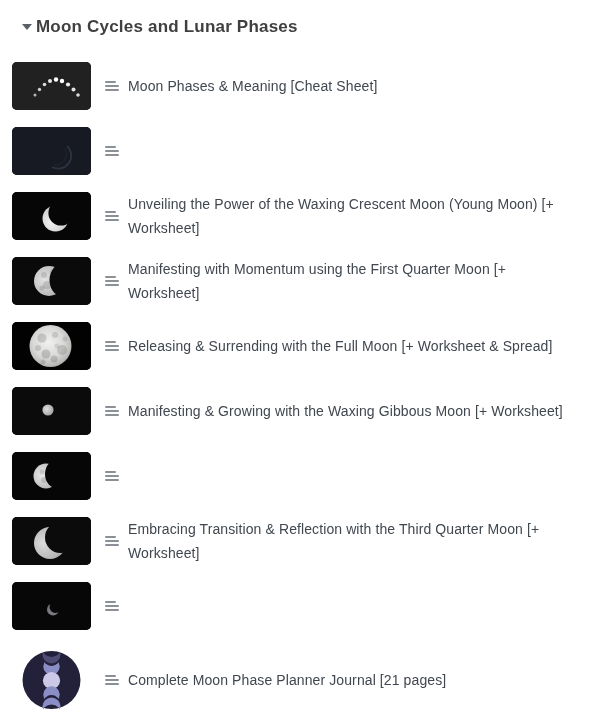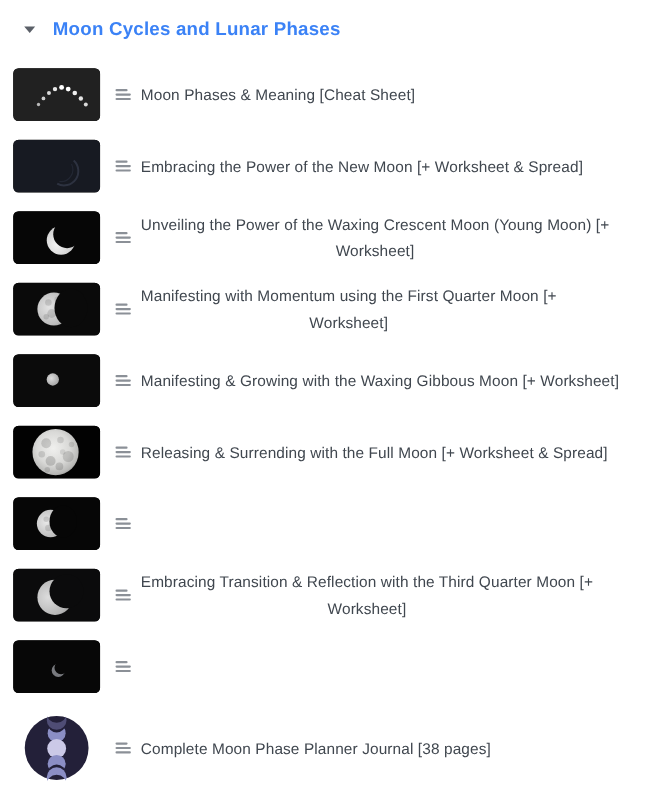--- a/index.html
+++ b/index.html
@@ -4,22 +4,22 @@
 <style>
   html,body{margin:0;padding:0;}
   body{
     width:600px;height:717px;overflow:hidden;background:#ffffff;
     font-family:"Liberation Sans", sans-serif;position:relative;
   }
   .page{padding:14px 0 0 12px;}
   .section-header{display:flex;align-items:center;height:26px;margin-bottom:22px;}
   .toggle{width:18px;height:18px;margin-left:6px;display:flex;align-items:center;justify-content:center;cursor:pointer;}
   .toggle .tri{width:0;height:0;border-left:5px solid transparent;border-right:5px solid transparent;border-top:6px solid #5b6068;}
-  .section-title{margin-left:12px;font-size:17px;font-weight:bold;color:#3b82f6;letter-spacing:.2px;}
-  .row{display:flex;align-items:center;margin-bottom:17px;text-align:center;}
+  .section-title{margin-left:0;font-size:17px;font-weight:bold;color:#404040;letter-spacing:.2px;}
+  .row{display:flex;align-items:center;margin-bottom:17px;}
   .thumb{width:79px;height:48px;border-radius:5px;overflow:hidden;flex-shrink:0;background:#000;}
   .thumb svg{display:block;}
   .thumb.logo{background:transparent;height:66px;border-radius:0;overflow:visible;}
   .handle{width:14px;margin-left:14px;margin-right:9px;display:flex;flex-direction:column;gap:2.6px;flex-shrink:0;cursor:grab;}
   .handle i{display:block;height:1.7px;background:#8b9097;border-radius:1px;}
   .handle i:nth-child(1){width:10.5px;}
   .handle i:nth-child(2){width:13.5px;}
   .handle i:nth-child(3){width:13.5px;}
   .title{
     font-size:14px;line-height:24px;color:#40474f;letter-spacing:.1px;
@@ -67,21 +67,20 @@
         <rect width="79" height="48" fill="#171a22"></rect>
         <path d="M55,19 A13,13 0 0 1 40,40" stroke="#2e3442" stroke-width="1.8" fill="none" opacity=".95"></path>
         <path d="M53,22 A11,11 0 0 1 42,38" stroke="#262b38" stroke-width="1" fill="none" opacity=".8"></path>
       </svg>
     </div>
     <span class="handle">
         <i></i>
         <i></i>
         <i></i>
       </span>
-    <span class="title">Embracing the Power of the New Moon [+ Worksheet &amp; Spread]</span>
   </div>
 
   <div class="row">
     <div class="thumb">
       <svg viewBox="0 0 79 48" width="79" height="48">
         <rect width="79" height="48" fill="#060606"></rect>
         <defs>
           <radialGradient id="g3" cx="0.35" cy="0.65" r="0.8">
             <stop offset="0" stop-color="#f2f2f2"></stop>
               <stop offset="0.7" stop-color="#cfcfcf"></stop>
@@ -123,42 +122,20 @@
         <ellipse cx="52.5" cy="23" rx="15" ry="17.5" fill="#0a0a0a"></ellipse>
       </svg>
     </div>
     <span class="handle">
         <i></i>
         <i></i>
         <i></i>
       </span>
     <span class="title">Manifesting with Momentum using the First Quarter Moon [+
 Worksheet]</span>
-  </div>
-
-  <div class="row">
-    <div class="thumb">
-      <svg viewBox="0 0 79 48" width="79" height="48">
-        <rect width="79" height="48" fill="#0b0b0b"></rect>
-        <defs>
-          <radialGradient id="g5" cx="0.38" cy="0.4" r="0.8">
-            <stop offset="0" stop-color="#dedede"></stop>
-              <stop offset="0.75" stop-color="#a8a8a8"></stop>
-              <stop offset="1" stop-color="#5f5f5f"></stop>
-          </radialGradient>
-        </defs>
-        <circle cx="36" cy="23" r="5.6" fill="url(#g5)"></circle>
-      </svg>
-    </div>
-    <span class="handle">
-        <i></i>
-        <i></i>
-        <i></i>
-      </span>
-    <span class="title">Manifesting &amp; Growing with the Waxing Gibbous Moon [+ Worksheet]</span>
   </div>
 
   <div class="row">
     <div class="thumb">
       <svg viewBox="0 0 79 48" width="79" height="48">
         <rect width="79" height="48" fill="#020202"></rect>
         <defs>
           <radialGradient id="g6" cx="0.45" cy="0.42" r="0.65">
             <stop offset="0" stop-color="#f0f0ee"></stop>
               <stop offset="0.55" stop-color="#d9d9d7"></stop>
@@ -182,20 +159,42 @@
         <i></i>
         <i></i>
         <i></i>
       </span>
     <span class="title">Releasing &amp; Surrending with the Full Moon [+ Worksheet &amp; Spread]</span>
   </div>
 
   <div class="row">
     <div class="thumb">
       <svg viewBox="0 0 79 48" width="79" height="48">
+        <rect width="79" height="48" fill="#0b0b0b"></rect>
+        <defs>
+          <radialGradient id="g5" cx="0.38" cy="0.4" r="0.8">
+            <stop offset="0" stop-color="#dedede"></stop>
+              <stop offset="0.75" stop-color="#a8a8a8"></stop>
+              <stop offset="1" stop-color="#5f5f5f"></stop>
+          </radialGradient>
+        </defs>
+        <circle cx="36" cy="23" r="5.6" fill="url(#g5)"></circle>
+      </svg>
+    </div>
+    <span class="handle">
+        <i></i>
+        <i></i>
+        <i></i>
+      </span>
+    <span class="title">Manifesting &amp; Growing with the Waxing Gibbous Moon [+ Worksheet]</span>
+  </div>
+
+  <div class="row">
+    <div class="thumb">
+      <svg viewBox="0 0 79 48" width="79" height="48">
         <rect width="79" height="48" fill="#060606"></rect>
         <defs>
           <radialGradient id="g7" cx="0.35" cy="0.45" r="0.8">
             <stop offset="0" stop-color="#e8e8e8"></stop>
               <stop offset="0.7" stop-color="#bdbdbd"></stop>
               <stop offset="1" stop-color="#8a8a8a"></stop>
           </radialGradient>
         </defs>
         <circle cx="34" cy="24" r="12.5" fill="url(#g7)"></circle>
         <circle cx="30" cy="20" r="2.5" fill="#000" opacity=".12"></circle>
@@ -281,16 +280,16 @@
         <circle cx="39.5" cy="33.5" r="8.6" fill="#cbc9e7"></circle>
         <circle cx="39.5" cy="47.5" r="8.2" fill="#8b8ec5" mask="url(#mlC)"></circle>
         <circle cx="39.5" cy="59.5" r="9" fill="#8b8ec5" mask="url(#mlD)"></circle>
       </svg>
     </div>
     <span class="handle">
         <i></i>
         <i></i>
         <i></i>
       </span>
-    <span class="title">Complete Moon Phase Planner Journal [38 pages]</span>
+    <span class="title">Complete Moon Phase Planner Journal [21 pages]</span>
   </div>
 
 </div>
 
 </body></html>

